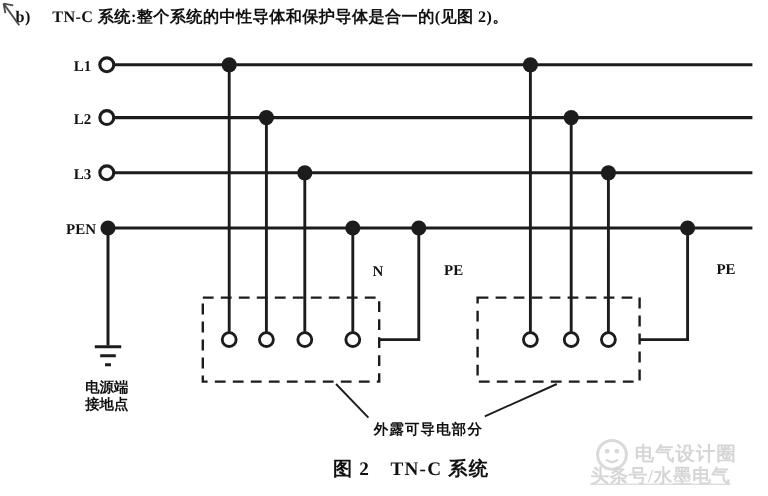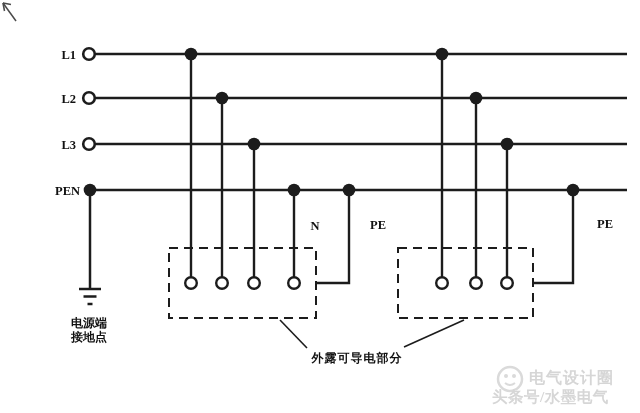--- a/index.html
+++ b/index.html
@@ -38,28 +38,32 @@
     color:var(--wm,#d8d8d8);
     text-shadow:1px 1px 0 #ffffff;
     white-space:nowrap;
   }
   .watermark .wm-line2{
     position:absolute;left:6px;top:27px;
     font-size:15.5px;font-weight:700;letter-spacing:0.5px;
     color:var(--wm,#d8d8d8);
     text-shadow:1px 1px 0 #ffffff;
     white-space:nowrap;
+    text-decoration:underline;
   }
   .watermark svg{position:absolute;left:8px;top:3px;}
 </style>
 </head>
 <body>
 
 <div class="page">
 
+  <div class="heading">
+    <span class="prefix">b)</span><span>TN-C 系统:整个系统的中性导体和保护导体是合一的(见图 2)。</span>
+  </div>
 
   <svg class="diagram" width="640" height="413" viewBox="0 0 640 413">
 
     <g stroke="#4a4a4a" stroke-width="1.5" fill="none">
       <path d="M16 21 L3 3"></path>
       <path d="M3 3 L4.5 11"></path>
       <path d="M3 3 L11 4.5"></path>
     </g>
 
     <g stroke="currentColor" stroke-width="2.6">
@@ -136,20 +140,21 @@
     <text x="315" y="230" font-size="12.5" text-anchor="middle">N</text>
     <text x="378" y="229" font-size="12.5" text-anchor="middle">PE</text>
     <text x="605" y="228" font-size="12.5" text-anchor="middle">PE</text>
 
     <text x="89" y="327" font-size="12" text-anchor="middle">电源端</text>
     <text x="89" y="341" font-size="12" text-anchor="middle">接地点</text>
 
     <text x="357" y="362" font-size="12" text-anchor="middle" letter-spacing="1">外露可导电部分</text>
   </svg>
 
+  <div class="caption">图 2　TN-C 系统</div>
 
   <div class="watermark">
     <svg width="32" height="32" viewBox="0 0 32 32">
       <circle cx="16" cy="16" r="12" fill="none" stroke="#dadada" stroke-width="2.5"></circle>
       <circle cx="12" cy="13" r="2" fill="#dadada"></circle>
       <circle cx="20" cy="13" r="2" fill="#dadada"></circle>
       <path d="M11 20 Q16 24 21 20" fill="none" stroke="#dadada" stroke-width="2"></path>
     </svg>
     <span class="wm-line1">电气设计圈</span>
     <span class="wm-line2">头条号/水墨电气</span>

